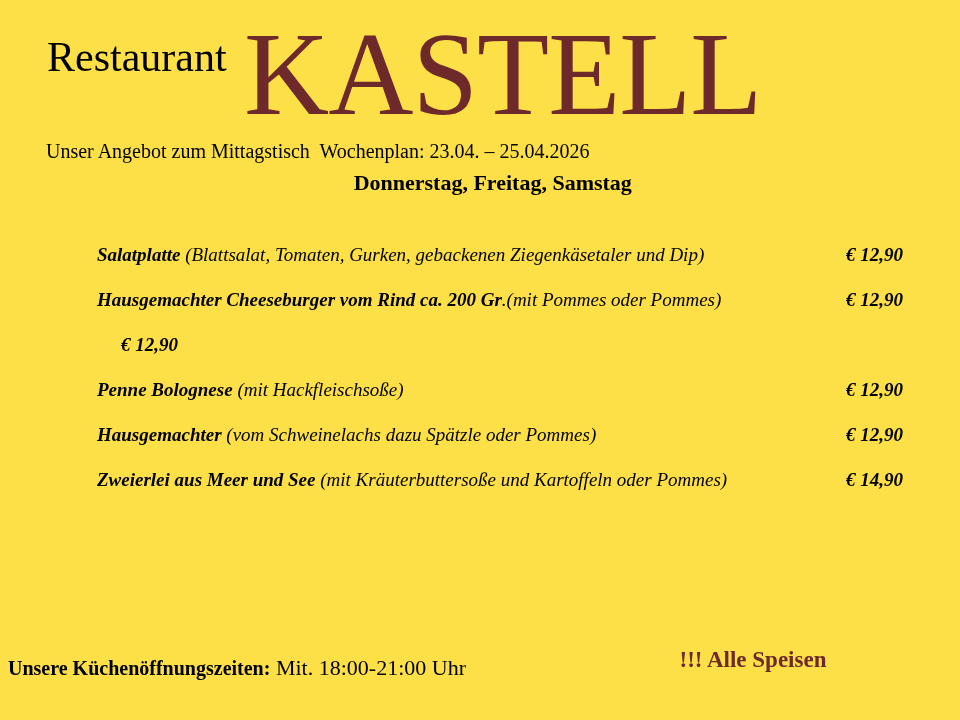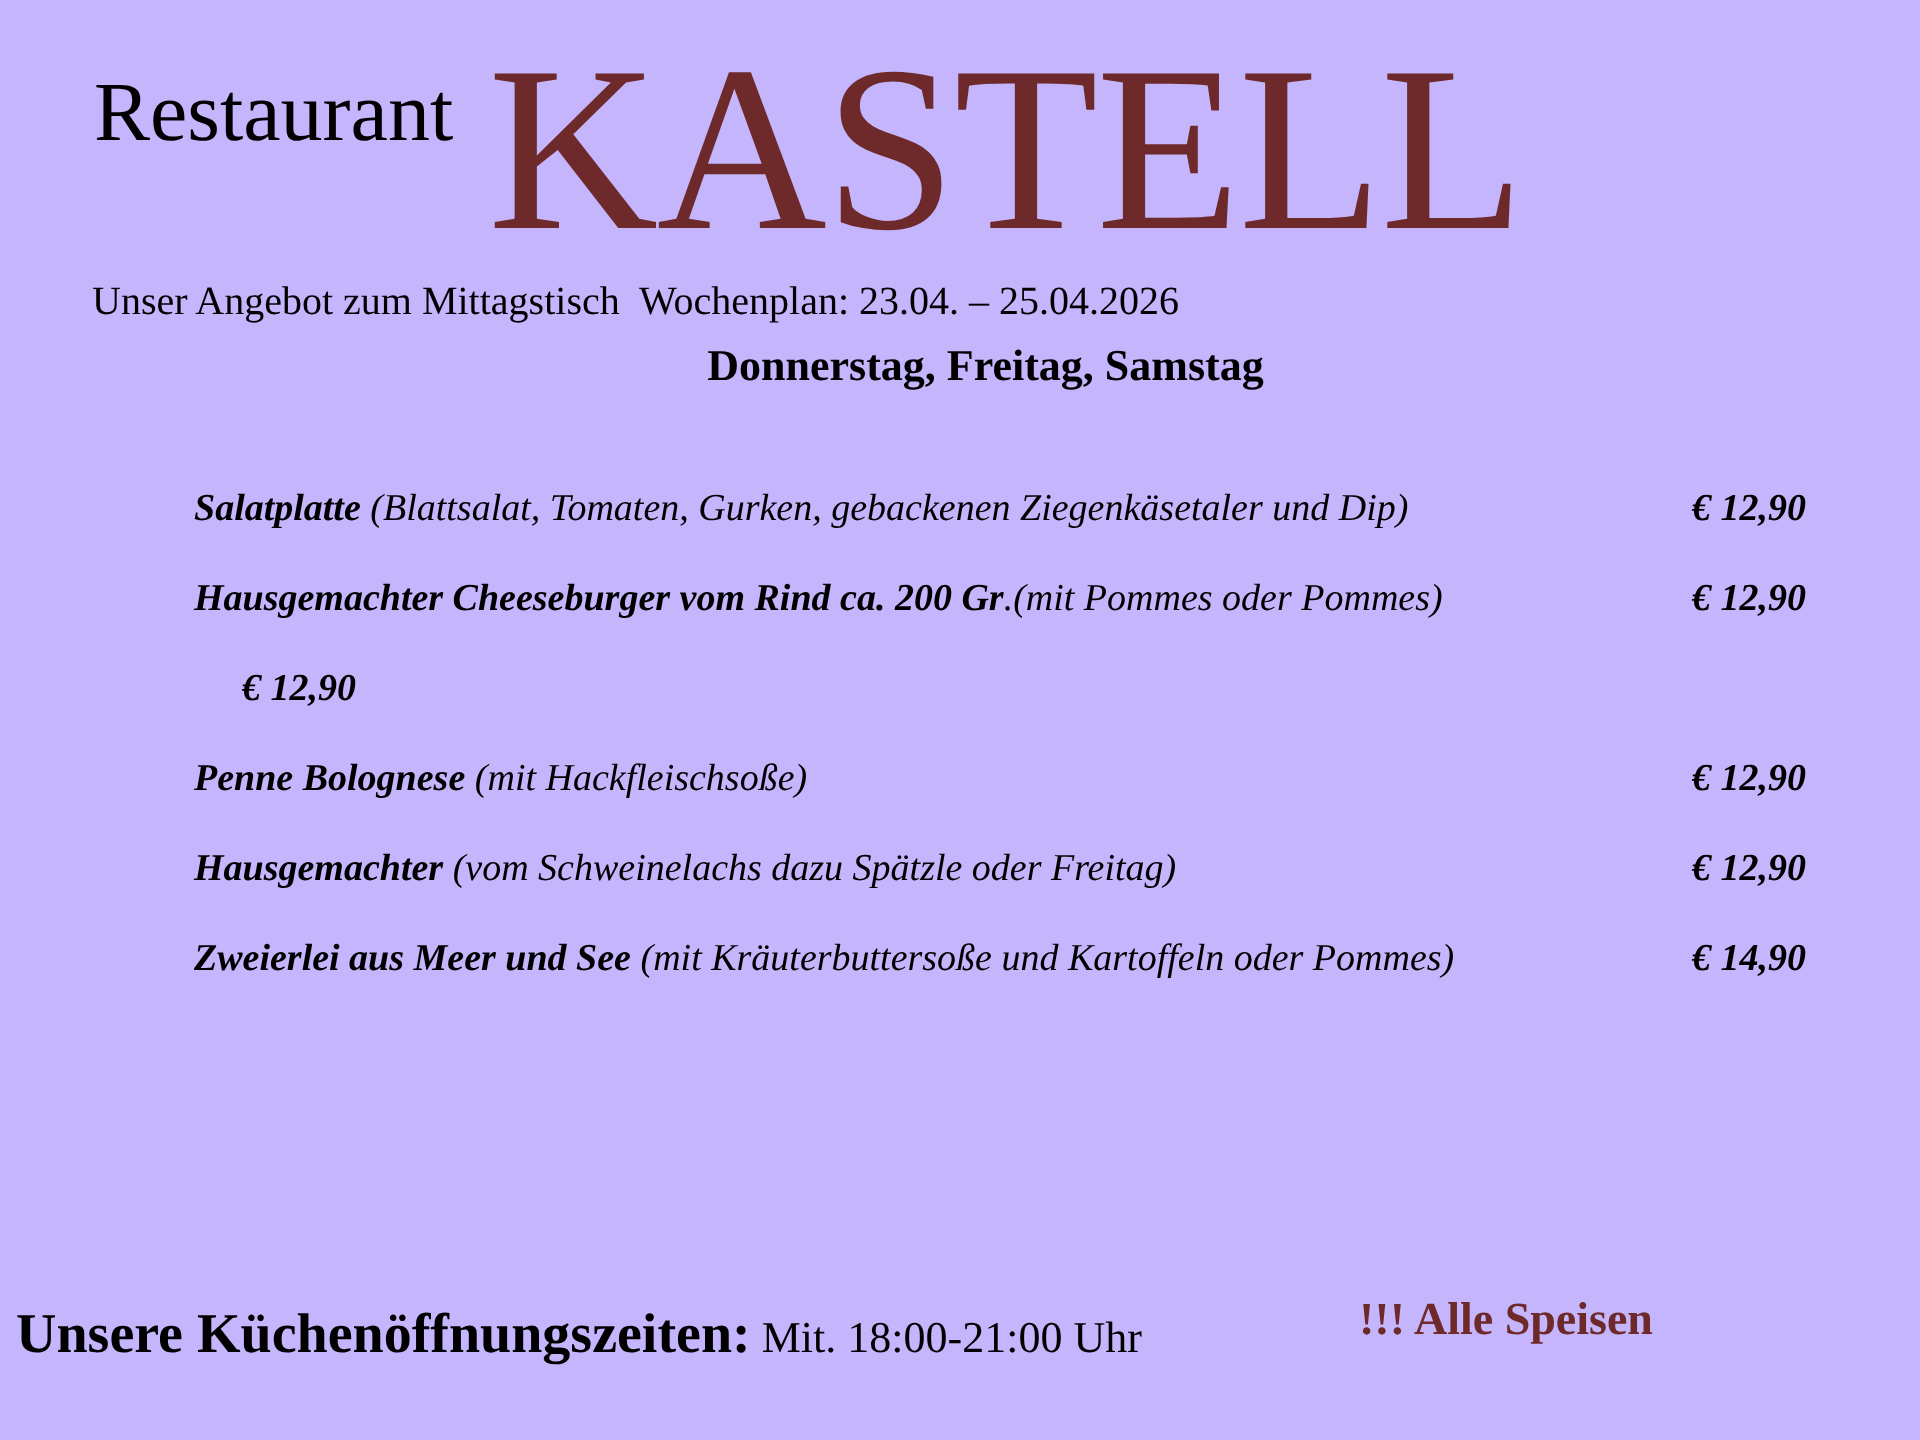--- a/index.html
+++ b/index.html
@@ -1,17 +1,17 @@
 <!DOCTYPE html>
 <html><head>
 <meta charset="utf-8">
 <style>
   html,body{margin:0;padding:0;background:#ffffff;}
   .page{
-    position:relative;width:960px;height:720px;background:#c4b5fd;overflow:hidden;
+    position:relative;width:960px;height:720px;background:#fde047;overflow:hidden;
     font-family:"Liberation Serif","DejaVu Serif",serif;color:#000;
   }
   .restaurant-label{
     position:absolute;left:47px;top:36px;font-size:42px;line-height:1;white-space:pre;
   }
   .brand{
     position:absolute;left:244px;top:16px;font-size:118px;line-height:1;
     color:#6E2A2A;white-space:pre;letter-spacing:-1px;
   }
   .subtitle{
@@ -30,21 +30,21 @@
     display:flex;justify-content:space-between;align-items:baseline;
     font-size:19px;line-height:20px;margin-bottom:25px;font-style:italic;
   }
   .dish{white-space:pre;}
   .dish-name{font-weight:bold;}
   .dish-desc{font-weight:normal;}
   .price{font-weight:bold;white-space:pre;margin-left:24px;}
   .hours{
     position:absolute;left:8px;top:600px;font-size:22px;line-height:27px;white-space:pre;
   }
-  .hours-title{font-size:28px;font-weight:bold;}
+  .hours-title{font-size:20px;font-weight:bold;}
   .takeaway{
     position:absolute;left:560px;top:590px;width:386px;text-align:center;
     color:#6E2A2A;font-weight:bold;font-size:23px;line-height:28px;white-space:pre;
   }
 </style>
 </head>
 <body>
 
 <div class="page">
 
@@ -73,21 +73,21 @@
     <div class="menu-row">
       <span class="price">€ 12,90</span>
     </div>
 
     <div class="menu-row">
       <span class="dish"><span class="dish-name">Penne Bolognese</span><span class="dish-desc"> (mit Hackfleischsoße)</span></span>
       <span class="price">€ 12,90</span>
     </div>
 
     <div class="menu-row">
-      <span class="dish"><span class="dish-name">Hausgemachter</span><span class="dish-desc"> (vom Schweinelachs dazu Spätzle oder Freitag)</span></span>
+      <span class="dish"><span class="dish-name">Hausgemachter</span><span class="dish-desc"> (vom Schweinelachs dazu Spätzle oder Pommes)</span></span>
       <span class="price">€ 12,90</span>
     </div>
 
 
     <div class="menu-row">
       <span class="dish"><span class="dish-name">Zweierlei aus Meer und See</span><span class="dish-desc"> (mit Kräuterbuttersoße und Kartoffeln oder Pommes)</span></span>
       <span class="price">€ 14,90</span>
     </div>
 
   </div>

